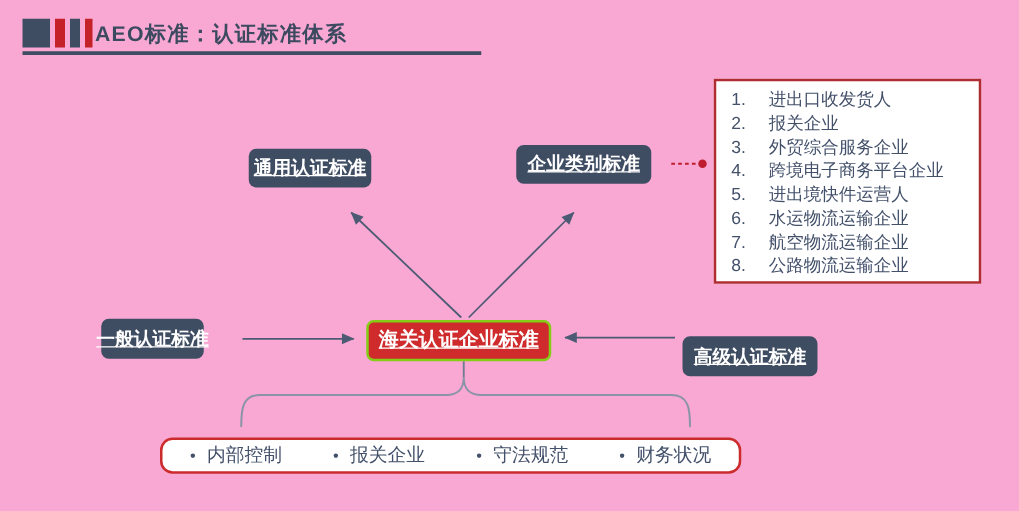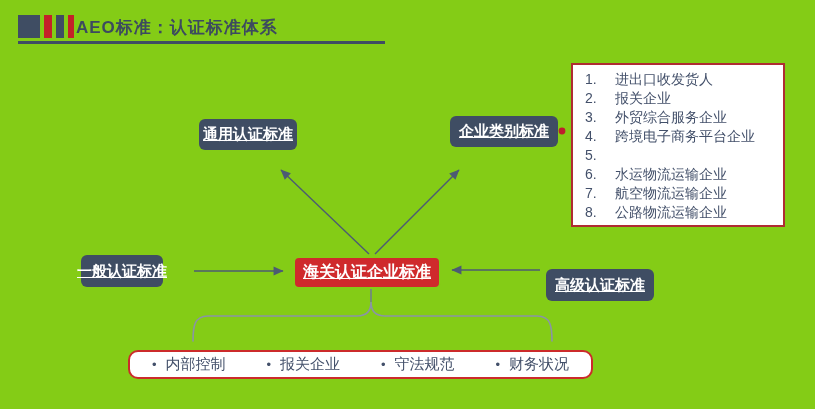--- a/index.html
+++ b/index.html
@@ -1,21 +1,21 @@
 <!DOCTYPE html>
 <html><head>
 <meta charset="utf-8">
 <style>
   html, body { margin: 0; padding: 0; background: #ffffff; }
   body { font-family: "Liberation Sans", "DejaVu Sans", sans-serif; }
   #stage {
     position: relative;
     width: 815px;
     height: 409px;
-    background: #84cc16;
+    background: #f9a8d4;
     overflow: hidden;
   }
 
   
   .hdr-icon { position: absolute; left: 18px; top: 15px; height: 23px; display: flex; align-items: stretch; }
   .hdr-icon .sq   { width: 22px; background: #3F4D63; margin-right: 4px; }
   .hdr-icon .bar-r1 { width: 8px; background: #C42129; margin-right: 4px; }
   .hdr-icon .bar-s  { width: 8px; background: #3F4D63; margin-right: 4px; }
   .hdr-icon .bar-r2 { width: 6px; background: #C42129; }
   .page-title {
@@ -31,21 +31,21 @@
   
   svg.connectors { position: absolute; left: 0; top: 0; width: 815px; height: 409px; pointer-events: none; }
 
   
   .node {
     position: absolute; display: flex; align-items: center; justify-content: center;
     color: #ffffff; font-weight: bold; font-size: 15px; white-space: nowrap;
     border-radius: 6px; background: #3F4D63; box-sizing: border-box; text-decoration: underline;
   }
   .node-general  { left: 199px; top: 119px; width:  98px; height: 31px; }
-  .node-category { left: 450px; top: 116px; width: 108px; height: 31px; }
+  .node-category { left: 413px; top: 116px; width: 108px; height: 31px; }
   .node-basic    { left:  81px; top: 255px; width:  82px; height: 32px; }
   .node-advanced { left: 546px; top: 269px; width: 108px; height: 32px; }
   .node-customs  {
     left: 293px; top: 256px; width: 148px; height: 33px;
     background: #CF2A2C; border: 2px solid #84cc16; font-size: 16px;
   }
 
   
   .type-list {
     position: absolute; left: 571px; top: 63px; width: 214px; height: 164px;
@@ -129,20 +129,21 @@
     <div class="type-row">
       <span class="num">3.</span>
       <span class="txt">外贸综合服务企业</span>
     </div>
     <div class="type-row">
       <span class="num">4.</span>
       <span class="txt">跨境电子商务平台企业</span>
     </div>
     <div class="type-row">
       <span class="num">5.</span>
+      <span class="txt">进出境快件运营人</span>
     </div>
     <div class="type-row">
       <span class="num">6.</span>
       <span class="txt">水运物流运输企业</span>
     </div>
     <div class="type-row">
       <span class="num">7.</span>
       <span class="txt">航空物流运输企业</span>
     </div>
     <div class="type-row">

